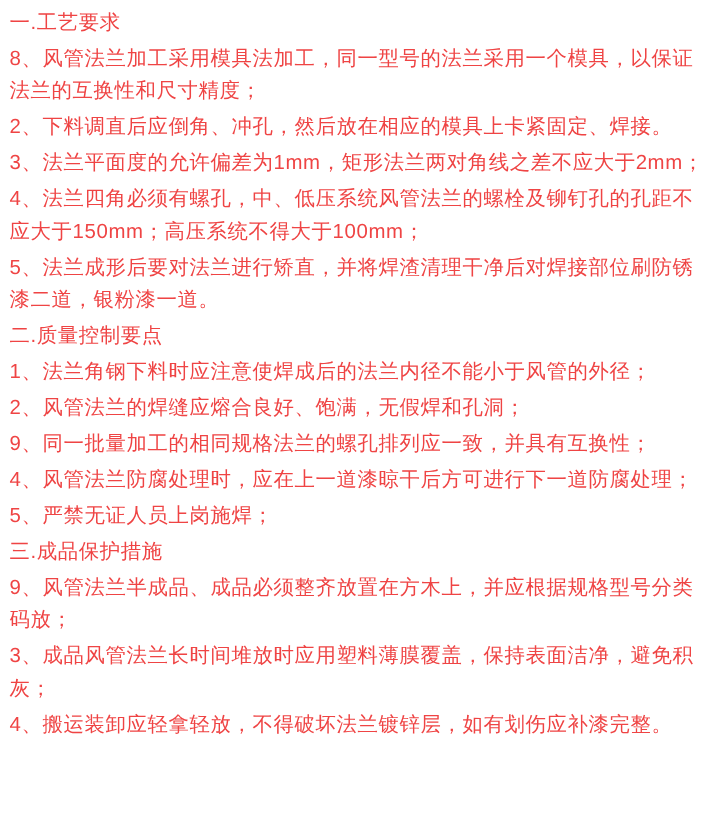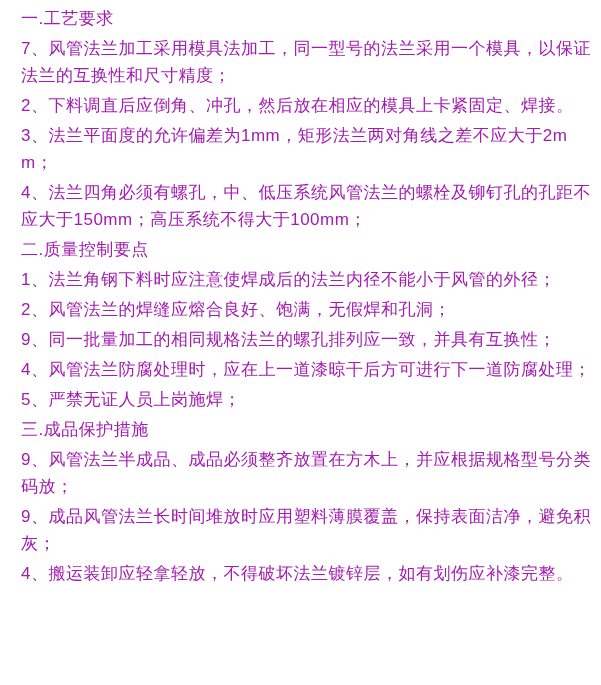--- a/index.html
+++ b/index.html
@@ -5,59 +5,60 @@
   html, body {
     margin: 0;
     padding: 0;
     background: #ffffff;
   }
   .page {
     width: 601px;
     height: 685px;
     box-sizing: border-box;
     background: #ffffff;
-    padding: 5px 6px 10px 21px;
+    padding: 5px 6px 10px 8px;
     overflow: hidden;
     font-family: "Liberation Sans", "DejaVu Sans", sans-serif;
     font-size: 17px;
     line-height: 27px;
     letter-spacing: 0.5px;
-    color: #a21caf;
+    color: #ef4444;
   }
   .para {
     margin: 0 0 3px 0;
     font-weight: normal;
     word-break: break-all;
   }
   .heading {
     font-size: 17px;
   }
 </style>
 </head>
 <body>
 
 <div class="page">
 
   <div class="section">
     <p class="para heading">一.工艺要求</p>
-    <p class="para">7、风管法兰加工采用模具法加工，同一型号的法兰采用一个模具，以保证法兰的互换性和尺寸精度；</p>
+    <p class="para">8、风管法兰加工采用模具法加工，同一型号的法兰采用一个模具，以保证法兰的互换性和尺寸精度；</p>
     <p class="para">2、下料调直后应倒角、冲孔，然后放在相应的模具上卡紧固定、焊接。</p>
     <p class="para">3、法兰平面度的允许偏差为1mm，矩形法兰两对角线之差不应大于2mm；</p>
     <p class="para">4、法兰四角必须有螺孔，中、低压系统风管法兰的螺栓及铆钉孔的孔距不应大于150mm；高压系统不得大于100mm；</p>
+    <p class="para">5、法兰成形后要对法兰进行矫直，并将焊渣清理干净后对焊接部位刷防锈漆二道，银粉漆一道。</p>
   </div>
 
   <div class="section">
     <p class="para heading">二.质量控制要点</p>
     <p class="para">1、法兰角钢下料时应注意使焊成后的法兰内径不能小于风管的外径；</p>
     <p class="para">2、风管法兰的焊缝应熔合良好、饱满，无假焊和孔洞；</p>
     <p class="para">9、同一批量加工的相同规格法兰的螺孔排列应一致，并具有互换性；</p>
     <p class="para">4、风管法兰防腐处理时，应在上一道漆晾干后方可进行下一道防腐处理；</p>
     <p class="para">5、严禁无证人员上岗施焊；</p>
   </div>
 
   <div class="section">
     <p class="para heading">三.成品保护措施</p>
     <p class="para">9、风管法兰半成品、成品必须整齐放置在方木上，并应根据规格型号分类码放；</p>
-    <p class="para">9、成品风管法兰长时间堆放时应用塑料薄膜覆盖，保持表面洁净，避免积灰；</p>
+    <p class="para">3、成品风管法兰长时间堆放时应用塑料薄膜覆盖，保持表面洁净，避免积灰；</p>
     <p class="para">4、搬运装卸应轻拿轻放，不得破坏法兰镀锌层，如有划伤应补漆完整。</p>
   </div>
 
 </div>
 
 </body></html>

